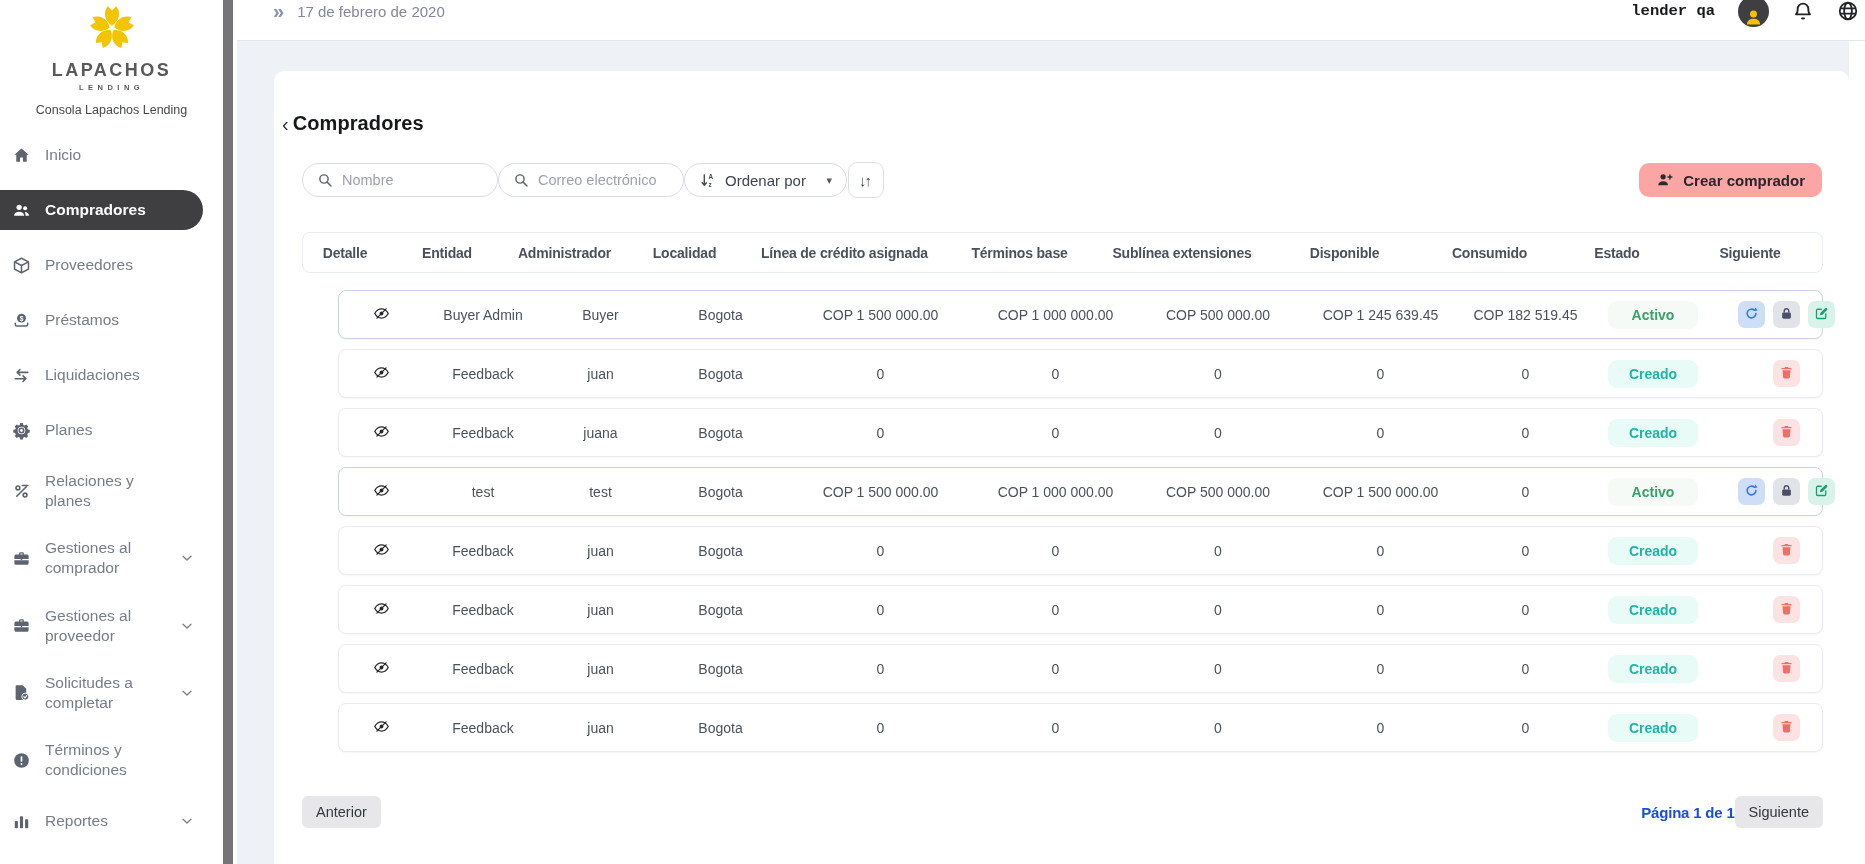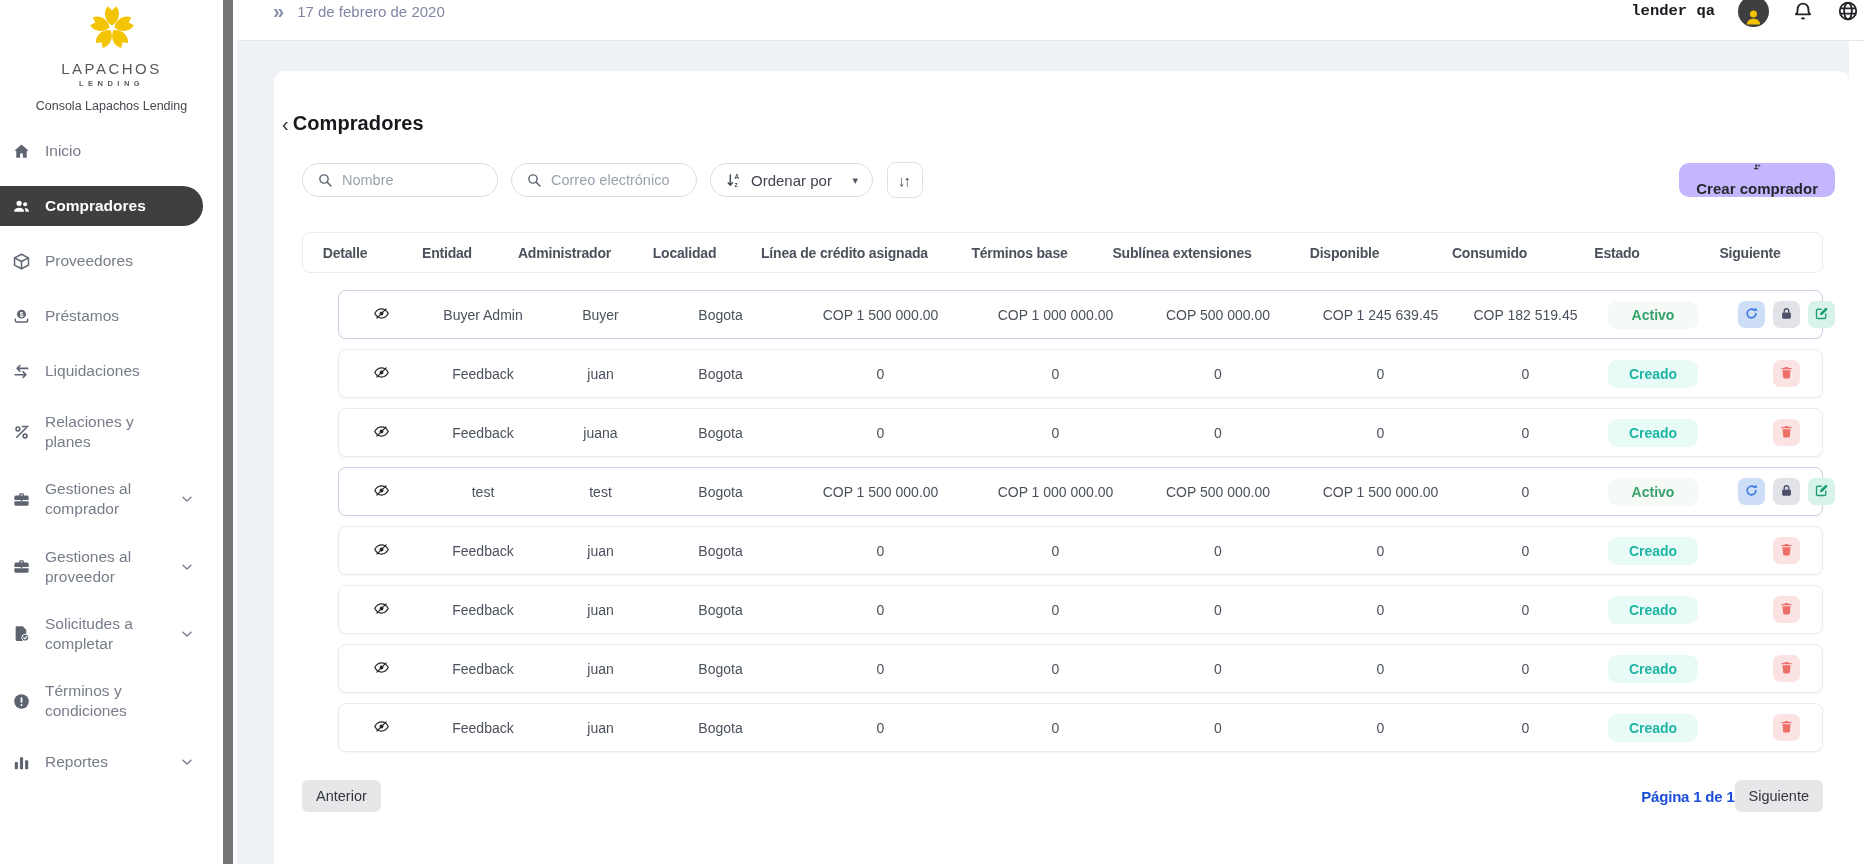--- a/index.html
+++ b/index.html
@@ -3,21 +3,21 @@
 <meta charset="utf-8">
 <style>
   * { box-sizing: border-box; margin: 0; padding: 0; }
   html,body { width:1865px; height:864px; overflow:hidden; }
   body { font-family:"Liberation Sans", sans-serif; background:#eef1f6; }
   .app { display:flex; width:100%; height:100%; }
 
   
   .sidebar { width:223px; background:#fff; flex:none; overflow:hidden; }
   .logo-wrap { padding-top:3px; text-align:center; }
-  .brand-name { font-size:15px; font-weight:400; letter-spacing:2.5px; color:#59595b; margin-top:3px; }
+  .brand-name { font-size:18px; font-weight:700; letter-spacing:2.5px; color:#59595b; margin-top:3px; }
   .brand-sub { font-size:7.5px; font-weight:600; letter-spacing:4.5px; color:#5a5a5c; margin-top:2px; }
   .console-label { font-size:12.5px; color:#45484e; margin-top:11px; }
   .nav { margin-top:18px; }
   .nav-item { display:flex; align-items:center; gap:13px; width:203px; min-height:40px;
               padding:6px 8px 6px 11px; margin-bottom:15px; border-radius:0 21px 21px 0;
               color:#767c88; font-size:15.5px; cursor:pointer; }
   .nav-item .icon { width:21px; flex:none; color:#5d6470; display:flex; align-items:center; justify-content:center; }
   .nav-item .icon svg { width:19px; height:19px; }
   .nav-item .label { flex:1; line-height:1.3; max-width:134px; }
   .nav-item .chev { color:#7c8290; display:flex; margin-left:auto; }
@@ -41,36 +41,36 @@
   .tbicon { display:flex; cursor:pointer; color:#222428; }
   .tbicon svg { width:22px; height:22px; }
   .win-scroll { position:absolute; right:0; top:41px; bottom:0; width:16px; background:#fff; }
 
   
   .card { margin:30px 16px 0 37px; background:#fff; border-radius:10px; padding:41px 10px 80px 8px; flex:1; }
   .title-row { display:flex; align-items:center; gap:4px; color:#16181c; }
   .back-chev { font-size:20px; color:#2a2d33; cursor:pointer; line-height:1; }
   .page-title { font-size:20px; font-weight:700; letter-spacing:.1px; }
 
-  .filters { display:flex; align-items:center; gap:13px; margin:27px 4px 0 20px; }
+  .filters { display:flex; align-items:center; gap:0; margin:27px 17px 0 20px; }
   .pill { height:34px; border:1px solid #d9dde6; border-radius:17px; background:#fff;
           display:flex; align-items:center; gap:9px; padding:0 14px; }
   .pill svg { flex:none; }
   .search-nombre { width:196px; }
   .search-correo { width:186px; }
   .pill input { border:none; outline:none; font-size:14.5px; color:#333; width:100%; background:transparent; font-family:inherit; }
   .pill input::placeholder { color:#9ba1ae; }
   .sort-pill { width:163px; cursor:pointer; color:#3f4450; font-size:15px; justify-content:flex-start; }
   .sort-caret { margin-left:auto; color:#555a64; font-size:11px; }
   .swap-btn { width:36px; height:36px; border:1px solid #dcdfe8; border-radius:9px; background:#fff;
               color:#464b56; font-size:15px; display:flex; align-items:center; justify-content:center;
               letter-spacing:-2px; cursor:pointer; margin-left:1px; padding-right:3px; }
-  .create-btn { margin-left:auto; height:34px; background:#c4b5fd; border:none; border-radius:10px;
+  .create-btn { margin-left:auto; height:34px; background:#fca5a5; border:none; border-radius:10px;
                 display:flex; align-items:center; gap:9px; padding:0 17px; cursor:pointer;
-                font-family:inherit; font-size:15px; font-weight:700; color:#24272c;flex-direction:column; }
+                font-family:inherit; font-size:15px; font-weight:700; color:#24272c; }
   .create-btn svg { width:18px; height:18px; }
 
   
   .table { margin:34px 0 0 20px; width:1521px; }
   .trow { display:grid; grid-template-columns:84px 120px 115px 125px 195px 155px 170px 155px 135px 120px 146px; align-items:center; }
   .thead { height:41px; border:1px solid #e8edf2; border-radius:8px; background:#fff; }
   .hcell { font-weight:700; font-size:14.5px; color:#0b0d11; letter-spacing:-.2px; }
   .cell { display:flex; align-items:center; justify-content:center; text-align:center; font-size:14px; color:#4b515c; }
   .row { height:49px; border:1px solid #e9ebf1; border-radius:8px; margin-top:10px; background:#fff;
          box-shadow:0 1px 2px rgba(25,35,60,.04);margin-left:36px; }
@@ -85,21 +85,21 @@
   .actions { gap:8px; }
   .abtn { width:27px; height:27px; border:none; border-radius:7px; display:flex; align-items:center;
           justify-content:center; cursor:pointer; }
   .abtn svg { width:15px; height:15px; }
   .abtn.refresh { background:#cfdef7; color:#3c78e0; }
   .abtn.lock    { background:#e2e3e9; color:#4d4f68; }
   .abtn.edit    { background:#d8f3e9; color:#1a9e70; }
   .abtn.trash   { background:#fbe3e3; color:#ee6f68; }
 
   
-  .pagination { display:flex; align-items:center; margin:28px 0 0 20px; width:1521px; }
+  .pagination { display:flex; align-items:center; margin:44px 0 0 20px; width:1521px; }
   .pg-btn { background:#e7e7ea; border:none; border-radius:6px; padding:8px 14px; font-family:inherit;
             font-size:14.5px; color:#33373e; cursor:pointer; }
   .pg-info { flex:1; text-align:right; font-size:15px; font-weight:600; color:#1d4ed8; letter-spacing:-.2px; }
 </style>
 </head>
 <body>
 
 <div class="app">
 
   <aside class="sidebar">
@@ -158,20 +158,29 @@
           </span>
           <span class="label">Préstamos</span>
         </div>
         <div class="nav-item">
           <span class="icon">
             <svg viewBox="0 0 24 24" fill="none" stroke="currentColor" stroke-width="2" stroke-linecap="round" stroke-linejoin="round">
               <path d="M20 8 H7 M10 4.5 L6.5 8 L10 11.5 M4 16 h13 M14 12.5 L17.5 16 L14 19.5"></path>
             </svg>
           </span>
           <span class="label">Liquidaciones</span>
+        </div>
+        <div class="nav-item">
+          <span class="icon">
+            <svg viewBox="0 0 24 24" fill="currentColor">
+              <path d="M12 8.2 a3.8 3.8 0 1 0 0 7.6 a3.8 3.8 0 0 0 0-7.6 Z M12 10.2 a1.8 1.8 0 1 1 0 3.6 a1.8 1.8 0 0 1 0-3.6 Z"></path>
+              <path d="M10.3 2.5 h3.4 l.5 2.4 1.8.8 2.1-1.3 2.4 2.4-1.3 2.1.8 1.8 2.4.5 v3.4 l-2.4.5-.8 1.8 1.3 2.1-2.4 2.4-2.1-1.3-1.8.8-.5 2.4 h-3.4 l-.5-2.4-1.8-.8-2.1 1.3-2.4-2.4 1.3-2.1-.8-1.8-2.4-.5 v-3.4 l2.4-.5.8-1.8-1.3-2.1 2.4-2.4 2.1 1.3 1.8-.8 Z M12 7.2 a4.8 4.8 0 1 0 0 9.6 a4.8 4.8 0 0 0 0-9.6 Z" fill-rule="evenodd"></path>
+            </svg>
+          </span>
+          <span class="label">Planes</span>
         </div>
         <div class="nav-item">
           <span class="icon">
             <svg viewBox="0 0 24 24" fill="none" stroke="currentColor" stroke-width="2" stroke-linecap="round">
               <path d="M18 6 L6 18"></path>
               <circle cx="7.5" cy="7.5" r="2.4"></circle>
               <circle cx="16.5" cy="16.5" r="2.4"></circle>
               <path d="M13 4.5 h7"></path>
             </svg>
           </span>

